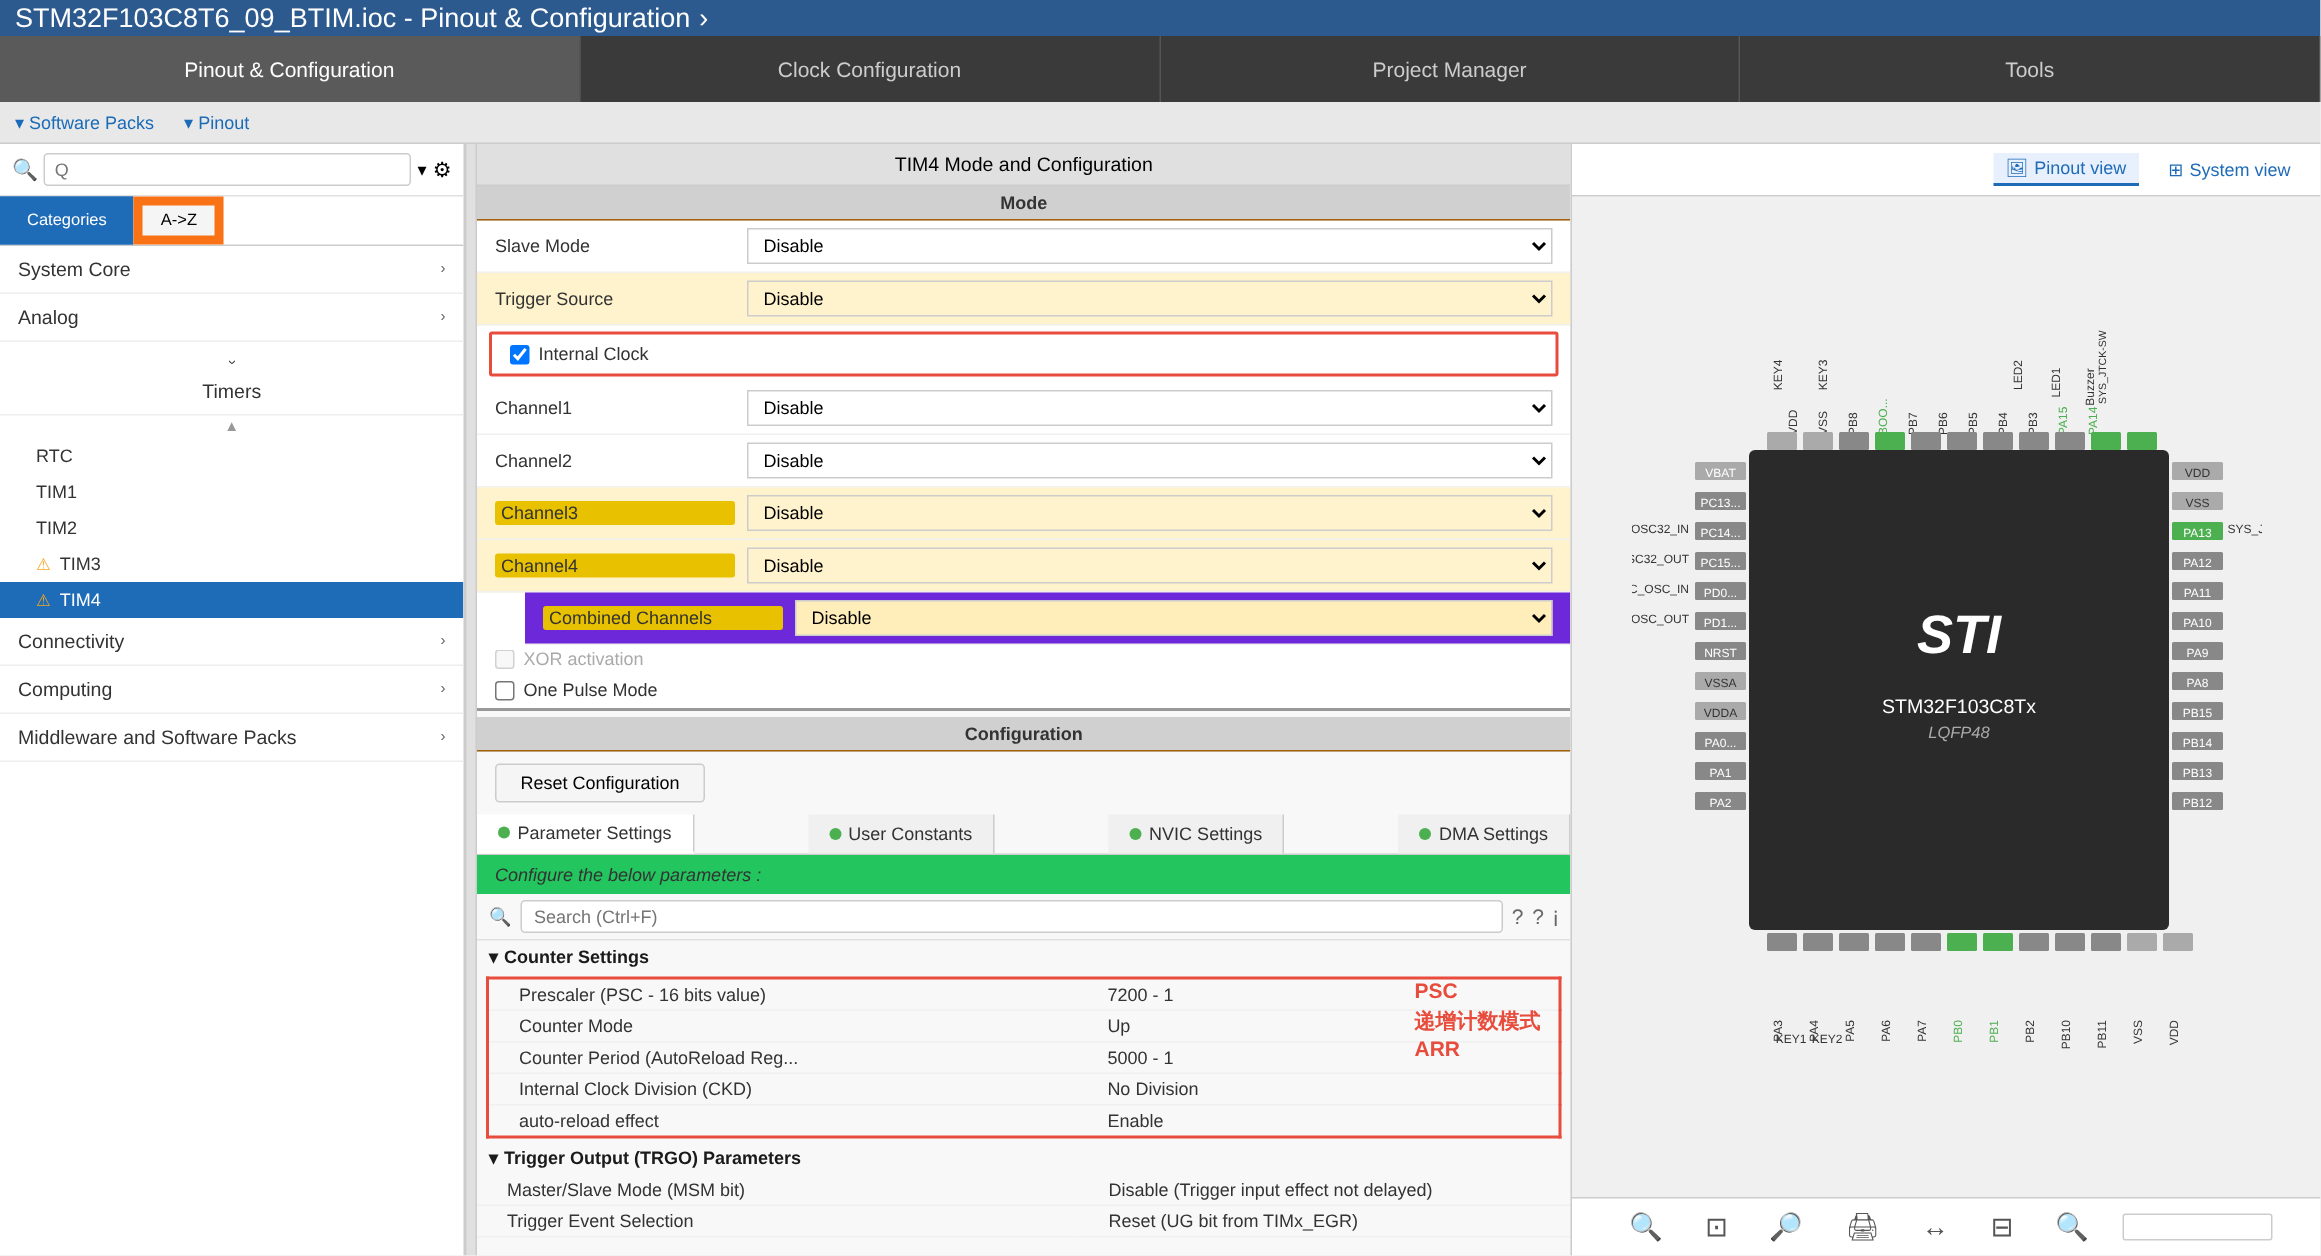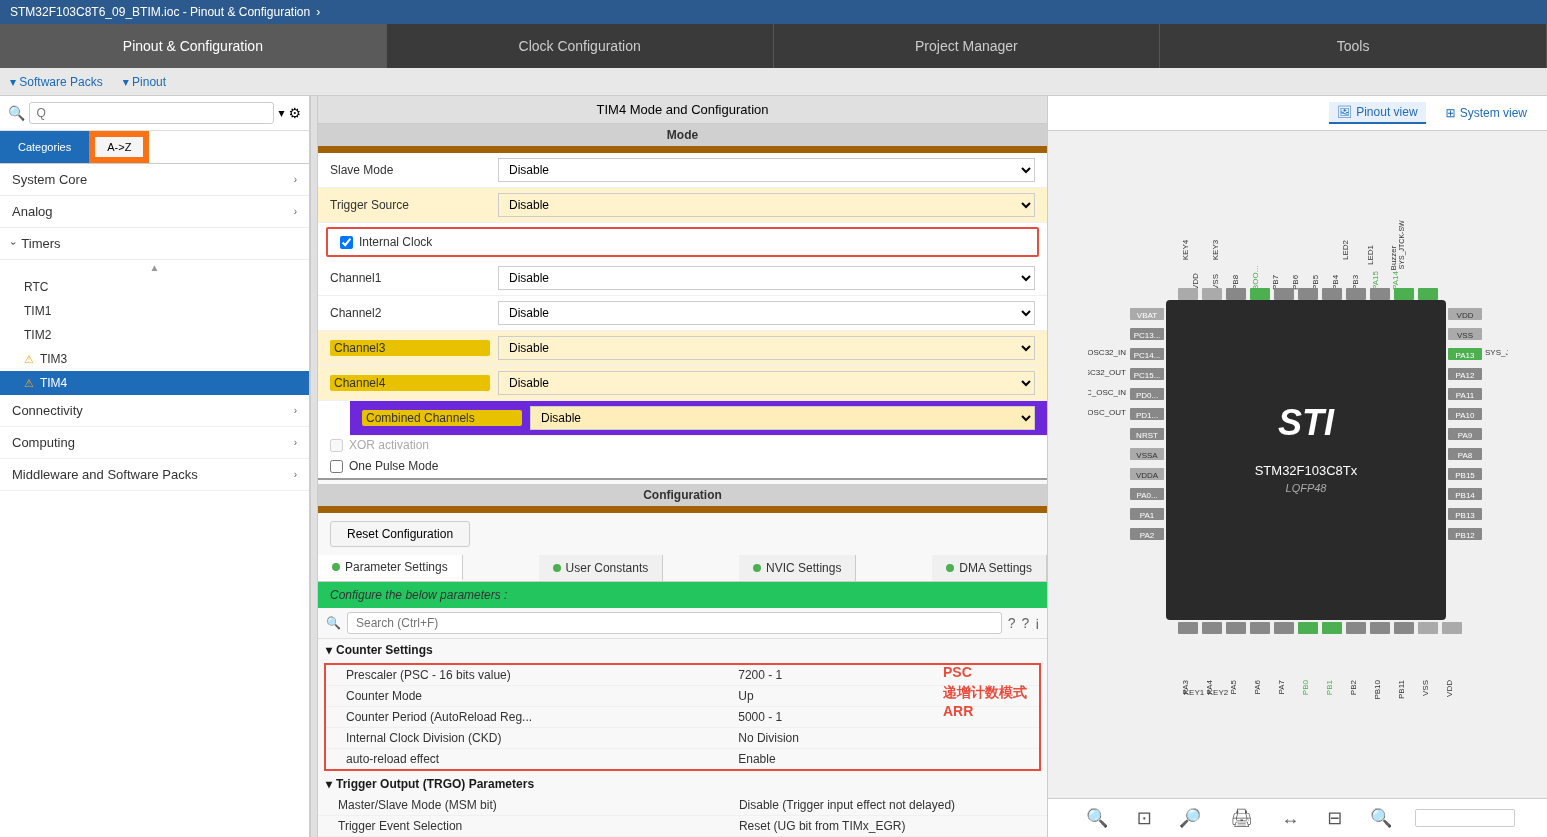--- a/index.html
+++ b/index.html
@@ -9,21 +9,21 @@
     .title-bar {
       background: #2d5a8e;
       color: white;
       padding: 4px 10px;
       font-size: 12px;
       display: flex;
       align-items: center;
       gap: 6px;
       height: 24px;
     }
-    .title-bar span { font-size: 12px; }
+    .title-bar span { font-size: 18px; }
 
     
     .main-nav {
       display: flex;
       height: 44px;
       background: #3a3a3a;
     }
     .main-nav .nav-tab {
       flex: 1;
       display: flex;
@@ -147,21 +147,21 @@
       font-weight: 500;
       border-bottom: 1px solid #ccc;
     }
     .section-header {
       background: #d0d0d0;
       text-align: center;
       padding: 4px;
       font-size: 12px;
       font-weight: 600;
       color: #333;
-      border-bottom: 7px solid #a16207;
+      border-bottom: 1px solid #a16207;
     }
     .mode-section {
       background: white;
       border-bottom: 2px solid #999;
     }
     .config-row {
       display: flex;
       align-items: center;
       padding: 5px 12px;
       border-bottom: 1px solid #f0f0f0;
@@ -444,21 +444,21 @@
     <div class="sidebar-category">
       <span>System Core</span>
       <span class="chevron">›</span>
     </div>
 
     <div class="sidebar-category">
       <span>Analog</span>
       <span class="chevron">›</span>
     </div>
 
-    <div class="sidebar-category" style="justify-content:flex-start;gap:6px;">
+    <div class="sidebar-category" style="justify-content:flex-start;gap:6px;flex-direction:column;">
       <span style="font-size:10px;transform:rotate(90deg);display:inline-block;">›</span>
       <span>Timers</span>
     </div>
     <div style="display:flex;flex-direction:column;overflow:hidden;">
 
       <div style="display:flex;justify-content:center;padding:2px;">
         <span style="font-size:10px;color:#999;">▲</span>
       </div>
       <div class="sidebar-item">
         <span>RTC</span>

